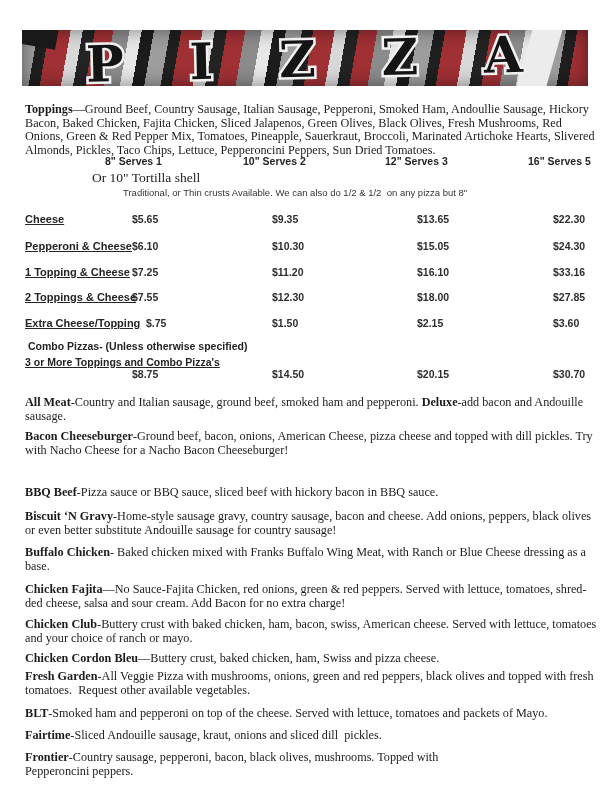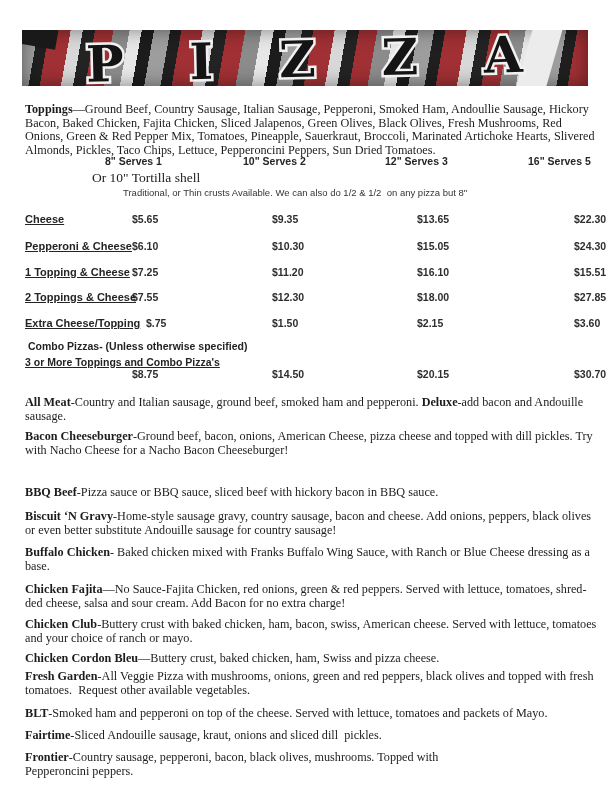--- a/index.html
+++ b/index.html
@@ -101,21 +101,21 @@
     text-decoration: underline;
     white-space: nowrap;
   }
   .price {
     position: absolute;
     font-family: "Liberation Sans", sans-serif;
     font-size: 10.5px; color: #2e2e2e;
     white-space: nowrap;
     font-weight: bold;
   }
-  .c1 { left: 132px; } .c2 { left: 272px; } .c3 { left: 417px; } .c4 { left: 574px; }
+  .c1 { left: 132px; } .c2 { left: 272px; } .c3 { left: 417px; } .c4 { left: 553px; }
   .c1-narrow { left: 146px; }
 
   .combo-heading {
     position: absolute; left: 28px; top: 340px;
     font-family: "Liberation Sans", sans-serif;
     font-weight: bold; font-size: 10.5px; color: #242424;
     white-space: pre-wrap;
   }
   .combo-sub {
     position: absolute; left: 25px; top: 356px;
@@ -166,21 +166,21 @@
     <span class="price c1">$6.10</span>
     <span class="price c2">$10.30</span>
     <span class="price c3">$15.05</span>
     <span class="price c4">$24.30</span>
   </div>
   <div class="prow" style="top:266px">
     <span class="plabel">1 Topping &amp; Cheese</span>
     <span class="price c1">$7.25</span>
     <span class="price c2">$11.20</span>
     <span class="price c3">$16.10</span>
-    <span class="price c4">$15.51</span>
+    <span class="price c4">$33.16</span>
   </div>
   <div class="prow" style="top:291px">
     <span class="plabel">2 Toppings &amp; Cheese</span>
     <span class="price c1">$7.55</span>
     <span class="price c2">$12.30</span>
     <span class="price c3">$18.00</span>
     <span class="price c4">$27.85</span>
   </div>
   <div class="prow" style="top:317px">
     <span class="plabel">Extra Cheese/Topping</span>
@@ -201,21 +201,21 @@
 
   <p class="desc" style="top:384px"><b>All Meat</b><span>-Country and Italian sausage, ground beef, smoked ham and pepperoni. </span><b>Deluxe</b><span>-add bacon and Andouille sausage.</span></p>
 
   <p class="desc" style="top:418px"><b>Bacon Cheeseburger</b><span>-Ground beef, bacon, onions, American Cheese, pizza cheese and topped with dill pickles. Try with Nacho Cheese for a Nacho Bacon Cheeseburger!</span></p>
 
 
   <p class="desc" style="top:474px"><b>BBQ Beef</b><span>-Pizza sauce or BBQ sauce, sliced beef with hickory bacon in BBQ sauce.</span></p>
 
   <p class="desc" style="top:498px"><b>Biscuit ‘N Gravy</b><span>-Home-style sausage gravy, country sausage, bacon and cheese. Add onions, peppers, black ol­ives or even better substitute Andouille sausage for country sausage!</span></p>
 
-  <p class="desc" style="top:534px"><b>Buffalo Chicken</b><span>- Baked chicken mixed with Franks Buffalo Wing Sauce, with Ranch or Blue Cheese dressing as a base.</span></p>
+  <p class="desc" style="top:534px"><b>Buffalo Chicken</b><span>- Baked chicken mixed with Franks Buffalo Wing Meat, with Ranch or Blue Cheese dressing as a base.</span></p>
 
   <p class="desc" style="top:571px"><b>Chicken Fajita</b><span>—No Sauce-Fajita Chicken, red onions, green &amp; red peppers. Served with lettuce, tomatoes, shred­ded cheese, salsa and sour cream. Add Bacon for no extra charge!</span></p>
 
   <p class="desc" style="top:606px"><b>Chicken Club</b><span>-Buttery crust with baked chicken, ham, bacon, swiss, American cheese. Served with lettuce, toma­toes and your choice of ranch or mayo.</span></p>
 
   <p class="desc" style="top:640px"><b>Chicken Cordon Bleu</b><span>—Buttery crust, baked chicken, ham, Swiss and pizza cheese.</span></p>
 
   <p class="desc" style="top:695px"><b>BLT</b><span>-Smoked ham and pepperoni on top of the cheese. Served with lettuce, tomatoes and packets of Mayo.</span></p>
 
   <p class="desc" style="top:658px"><b>Fresh Garden</b><span>-All Veggie Pizza with mushrooms, onions, green and red peppers, black olives and topped with fresh tomatoes.  Request other available vegetables.</span></p>

